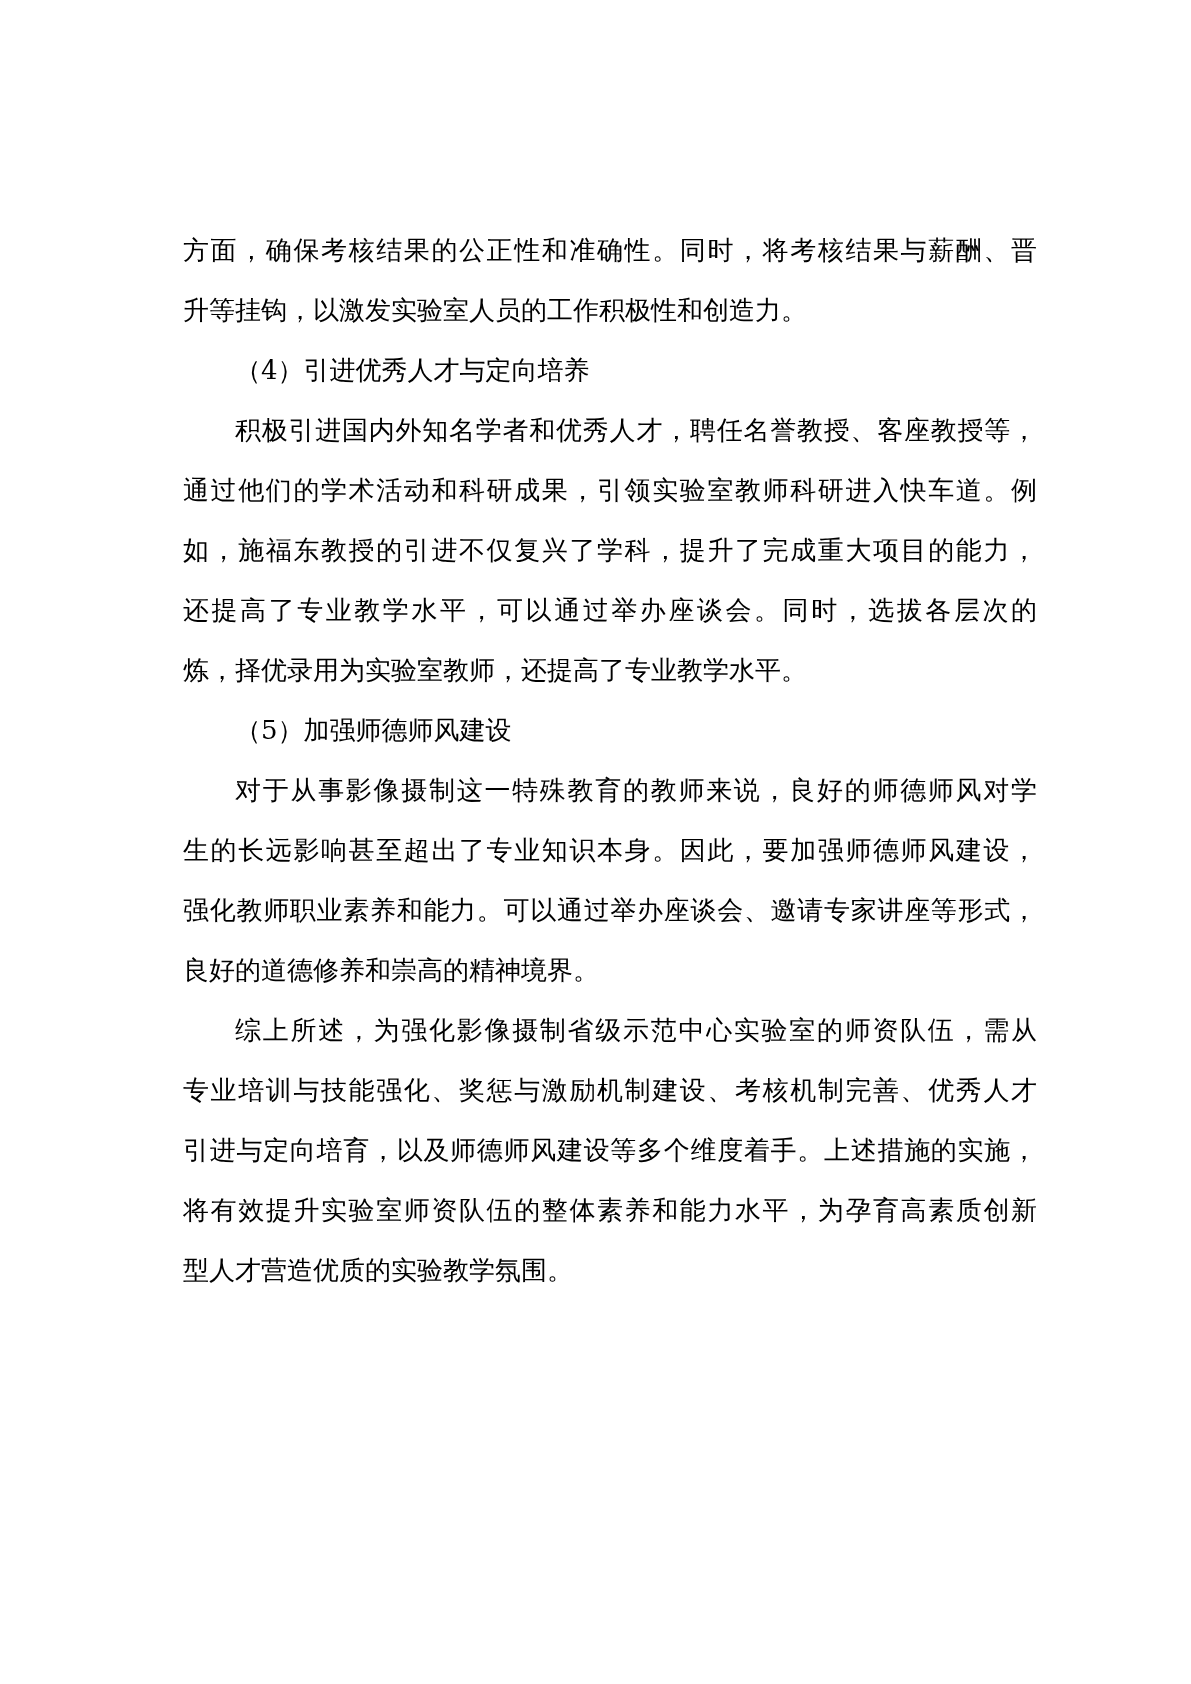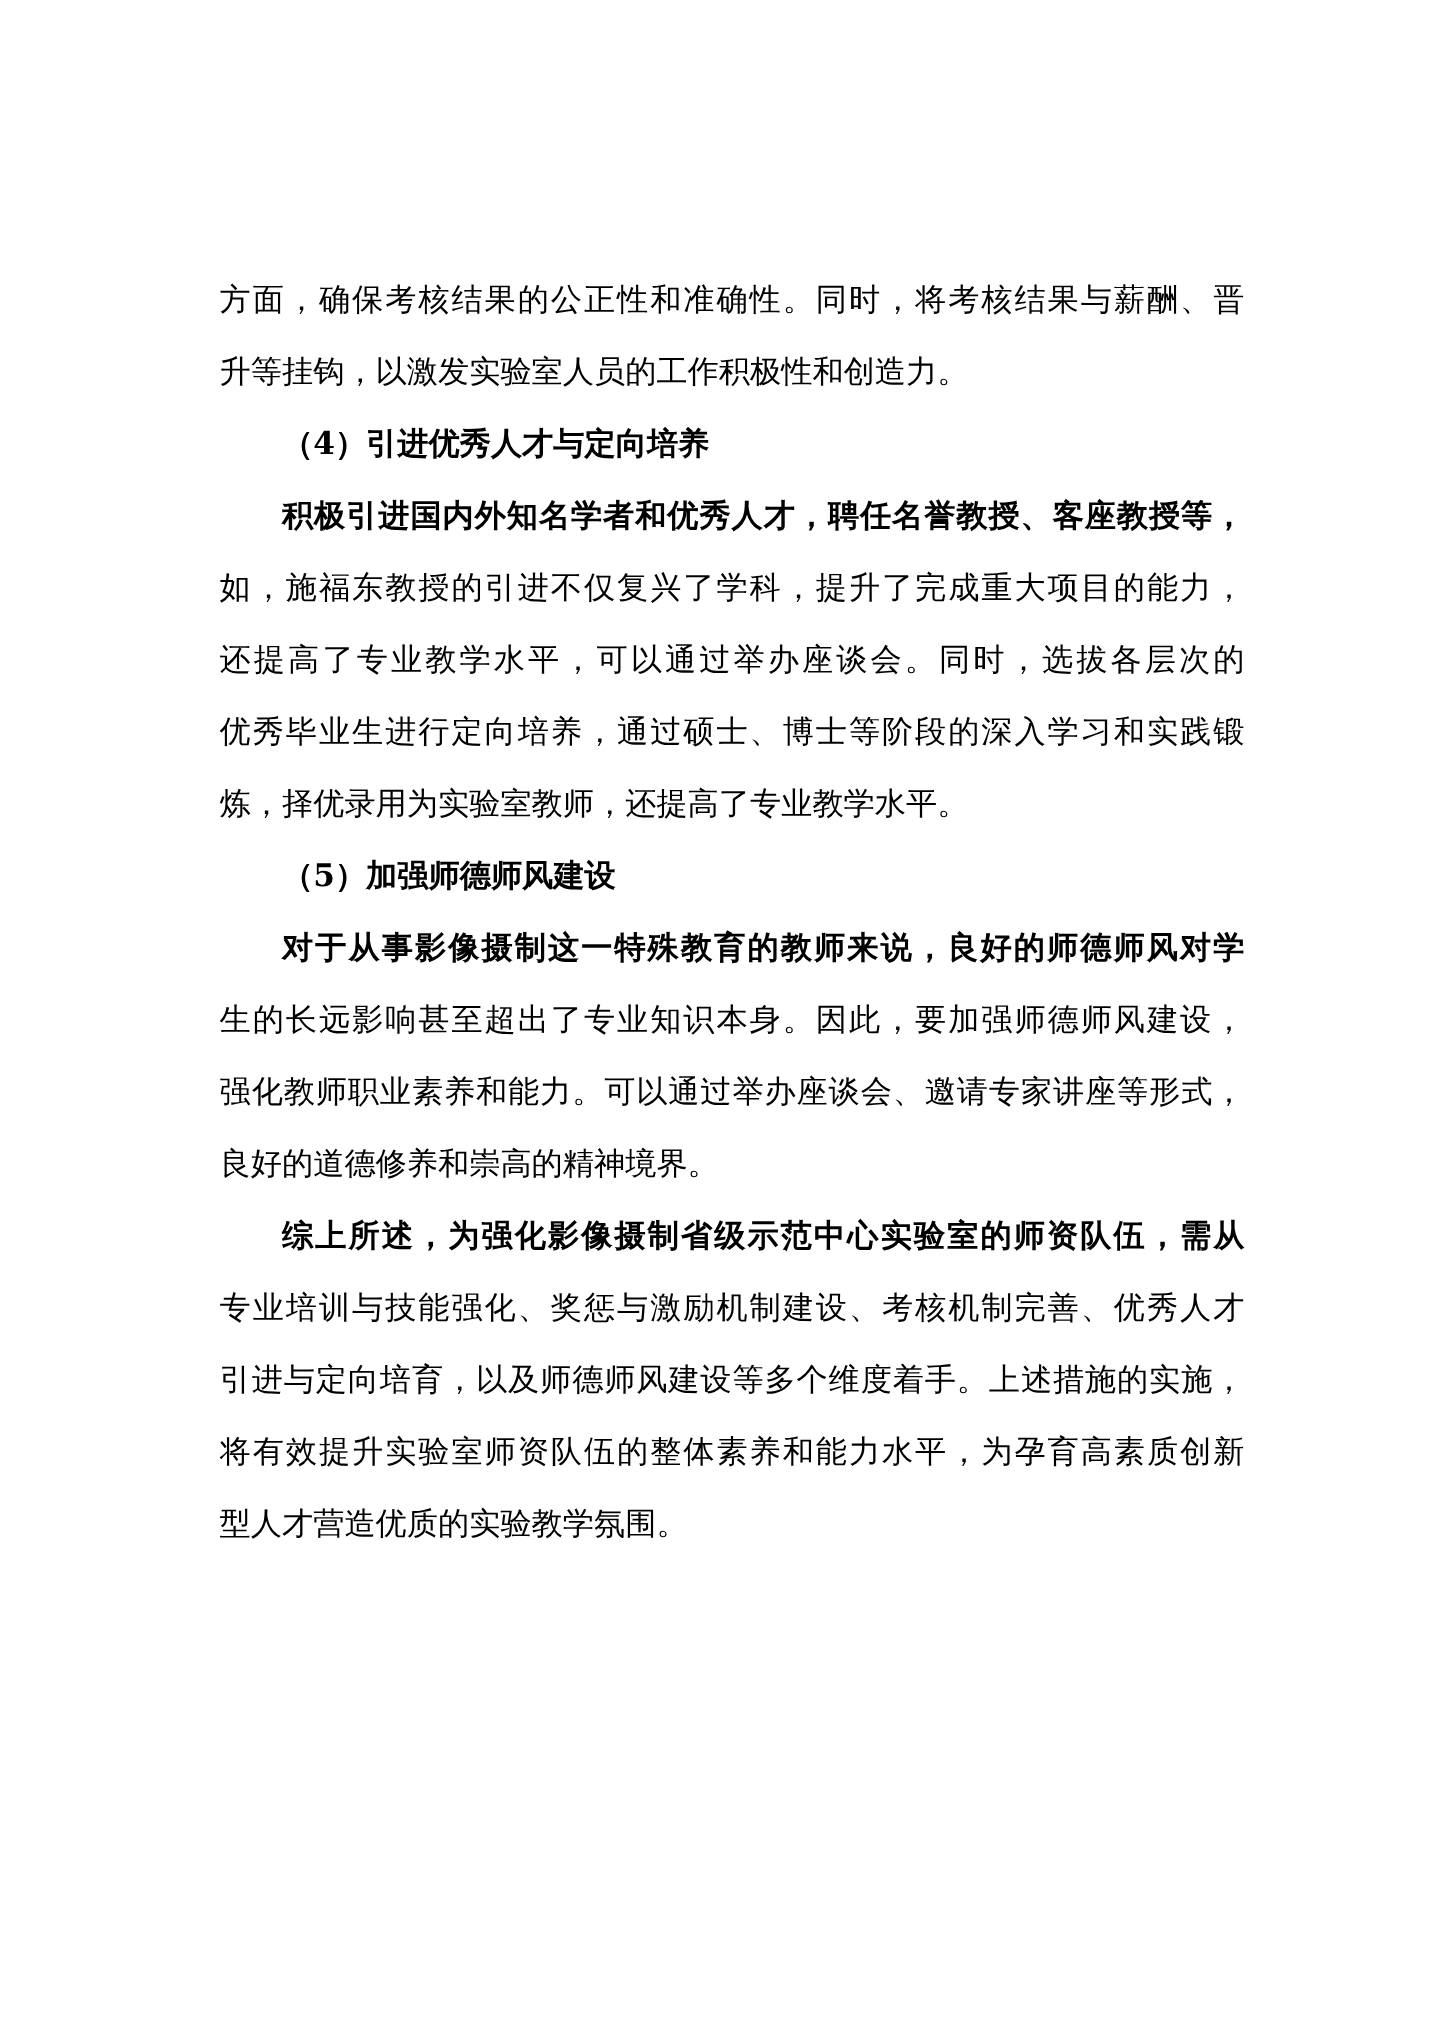--- a/index.html
+++ b/index.html
@@ -30,21 +30,20 @@
     overflow: hidden;
     text-align: justify;
     text-align-last: left;
     white-space: normal;
   }
   .line.justify {
     text-align-last: justify;
   }
   .line.indent {
     padding-left: 52px;
-    font-weight: bold;
   }
   .page-footer {
     position: absolute;
     left: 183px;
     top: 1560px;
     width: 854px;
     text-align: left;
     font-size: 21px;
     line-height: 24px;
     font-family: "Liberation Serif", serif;
@@ -53,23 +52,23 @@
 </style>
 </head>
 <body>
 
 <div class="page">
   <div class="text-block">
       <div class="line justify">方面，确保考核结果的公正性和准确性。同时，将考核结果与薪酬、晋</div>
       <div class="line">升等挂钩，以激发实验室人员的工作积极性和创造力。</div>
       <div class="line indent">（4）引进优秀人才与定向培养</div>
       <div class="line indent justify">积极引进国内外知名学者和优秀人才，聘任名誉教授、客座教授等，</div>
+      <div class="line justify">通过他们的学术活动和科研成果，引领实验室教师科研进入快车道。例</div>
       <div class="line justify">如，施福东教授的引进不仅复兴了学科，提升了完成重大项目的能力，</div>
       <div class="line justify">还提高了专业教学水平，可以通过举办座谈会。同时，选拔各层次的</div>
-      <div class="line justify">优秀毕业生进行定向培养，通过硕士、博士等阶段的深入学习和实践锻</div>
       <div class="line">炼，择优录用为实验室教师，还提高了专业教学水平。</div>
       <div class="line indent">（5）加强师德师风建设</div>
       <div class="line indent justify">对于从事影像摄制这一特殊教育的教师来说，良好的师德师风对学</div>
       <div class="line justify">生的长远影响甚至超出了专业知识本身。因此，要加强师德师风建设，</div>
       <div class="line justify">强化教师职业素养和能力。可以通过举办座谈会、邀请专家讲座等形式，</div>
       <div class="line">良好的道德修养和崇高的精神境界。</div>
       <div class="line indent justify">综上所述，为强化影像摄制省级示范中心实验室的师资队伍，需从</div>
       <div class="line justify">专业培训与技能强化、奖惩与激励机制建设、考核机制完善、优秀人才</div>
       <div class="line justify">引进与定向培育，以及师德师风建设等多个维度着手。上述措施的实施，</div>
       <div class="line justify">将有效提升实验室师资队伍的整体素养和能力水平，为孕育高素质创新</div>

